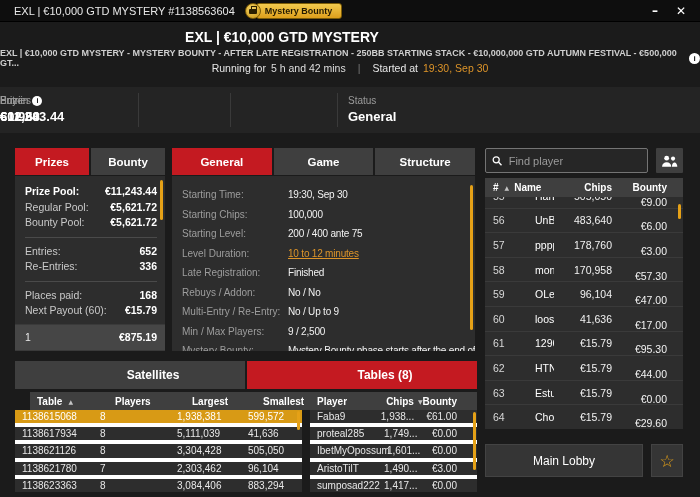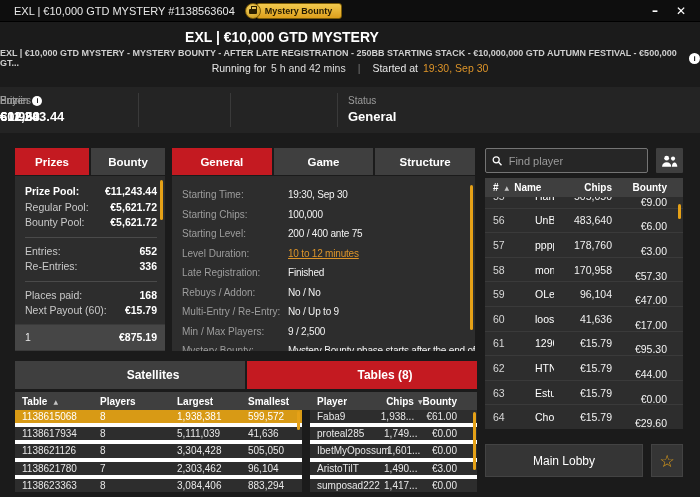--- a/index.html
+++ b/index.html
@@ -116,21 +116,21 @@
     background:#353535; border:1px solid #434343; display:flex; align-items:center;
     justify-content:center; font-size:12px; color:#fff; cursor:pointer; }
   .fav-btn { position:absolute; left:651px; top:444px; width:32px; height:33px;
     background:#353535; border:1px solid #434343; display:flex; align-items:center;
     justify-content:center; color:#e5a117; font-size:17px; cursor:pointer;
     font-family:"DejaVu Sans",sans-serif; }
 
   
   .bt-header { position:absolute; top:392px; height:18px; background:#3f3f3f;
     display:flex; align-items:center; font-size:10px; font-weight:bold; color:#fff; }
-  .blh { left:15px; width:342px; }
+  .blh { left:30px; width:342px; }
   .brh { left:310px; width:167px; }
   .bl-c1 { width:85px; padding-left:7px; display:flex; align-items:center; gap:6px; }
   .bl-c2 { width:77px; } .bl-c3 { width:71px; } .bl-c4 { flex:1; }
   .br-c1 { width:77px; padding-left:7px; }
   .br-c2 { width:50px; display:flex; justify-content:flex-end; align-items:center; gap:4px; }
   .br-c3 { flex:1; text-align:right; padding-right:20px; }
   .bt-rows { position:absolute; top:410px; height:82px; overflow:hidden; background:#2d2d2d; }
   .blr { left:15px; width:287px; }
   .brr { left:310px; width:167px; }
   .bt-row { height:17.2px; display:flex; align-items:center; font-size:10px;

